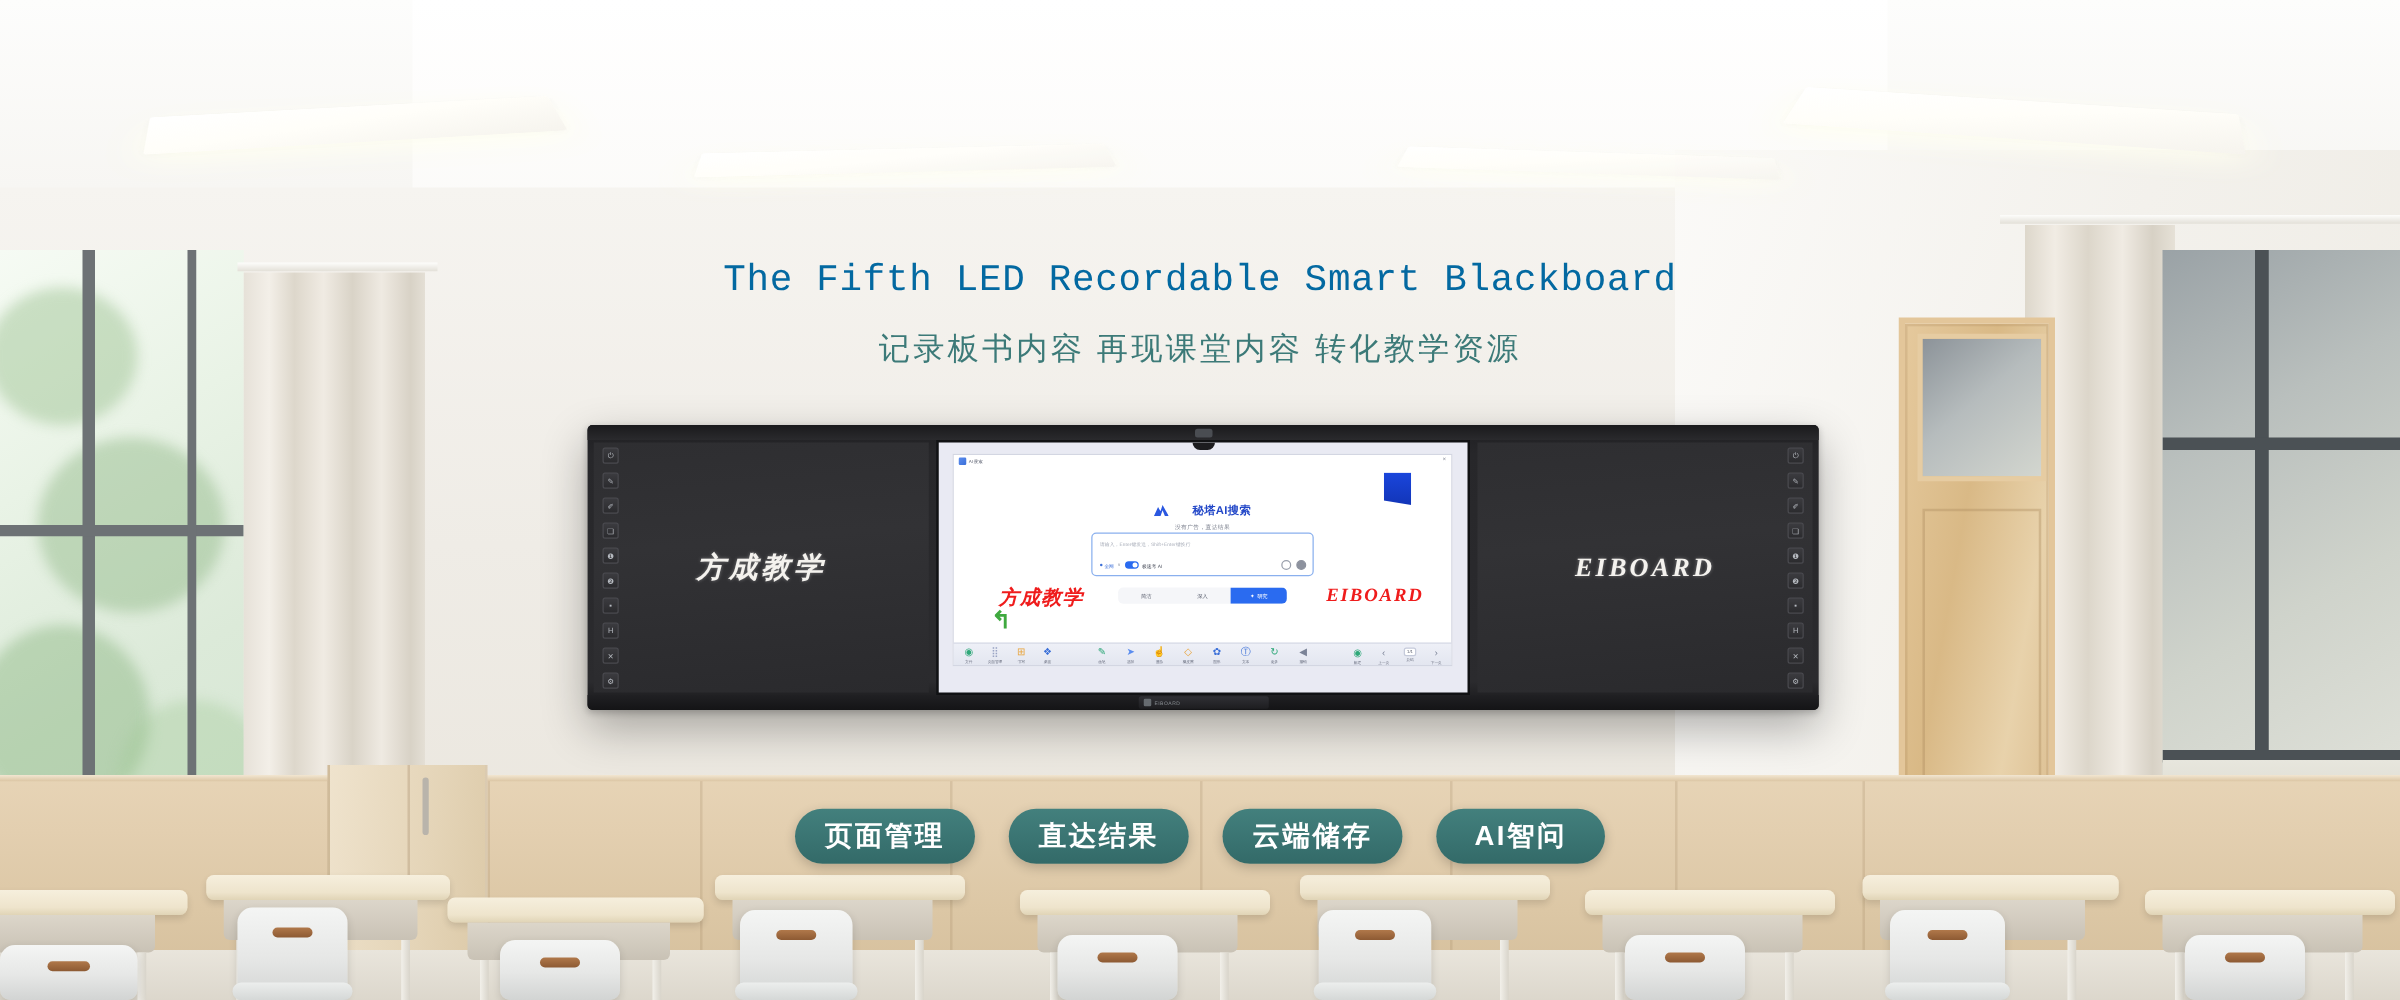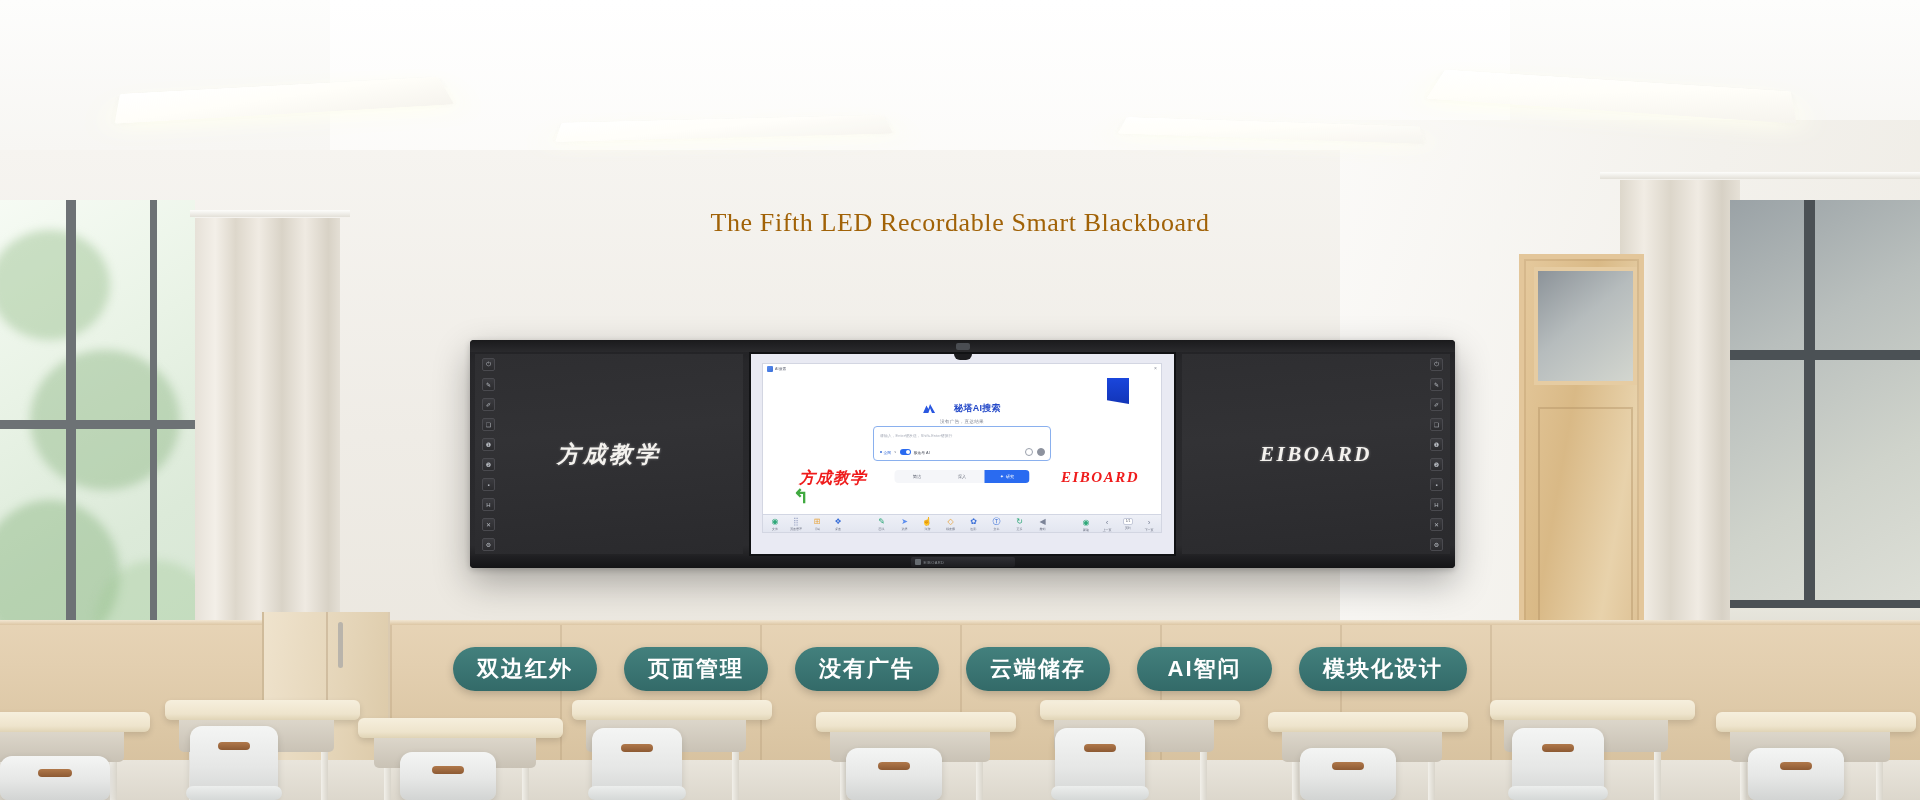--- a/index.html
+++ b/index.html
@@ -181,22 +181,22 @@
     position:absolute; left:0; top:205px; width:1920px; text-align:center; z-index:20;
   }
   .h-main {
     font-family:"Liberation Serif", serif;
     font-size:41px; font-weight:bold; letter-spacing:2px;
     color:#2c6a6a;
     text-shadow:0 1px 1px rgba(255,255,255,.8);
     line-height:1.12;
   }
   .h-sub {
-    font-family:Liberation Serif, serif;
-    font-size:26px; color:#a16207; letter-spacing:.6px; margin-top:3px;
+    font-family:Liberation Mono, monospace;
+    font-size:30px; color:#0369a1; letter-spacing:.6px; margin-top:3px;
   }
   .h-third {
     font-family:"Liberation Sans", sans-serif;
     font-size:25px; color:#3c7a78; letter-spacing:2.5px; margin-top:20px;
   }
 
   
   #board {
     position:absolute; left:470px; top:340px; width:985px; height:228px;
     background:linear-gradient(180deg,#1f1f22 0%,#27272a 10%,#2b2b2e 90%,#161618 100%);
@@ -563,20 +563,21 @@
   </div>
   <div class="chair" style="left:1748px;top:748px;width:96px;height:52px">
     <div class="back" style="width:96px;height:52px"></div>
     <div class="slot" style="left:32px;top:14px;width:32px;height:8px"></div>
   </div>
 
 </div>
 
 <div id="headline">
   <div class="h-sub">The Fifth LED Recordable Smart Blackboard</div>
+  <div class="h-third">记录板书内容 再现课堂内容 转化教学资源</div>
 </div>
 
 <div id="board">
 
   <div class="board-topbar">
     <div class="cam"></div>
   </div>
 
   <div class="board-wing left">
     <div class="chalk">方成教学</div>
@@ -746,19 +747,17 @@
 
   <div class="board-bottombar">
     <div class="board-logo-strip">
       <span class="dot"></span>
       <span class="txt">EIBOARD</span>
     </div>
   </div>
 </div>
 
 <div id="pills">
-  <div class="pill">双边红外</div>
   <div class="pill">页面管理</div>
-  <div class="pill">没有广告</div>
+  <div class="pill">直达结果</div>
   <div class="pill">云端储存</div>
   <div class="pill">AI智问</div>
-  <div class="pill">模块化设计</div>
 </div>
 
 </body></html>

